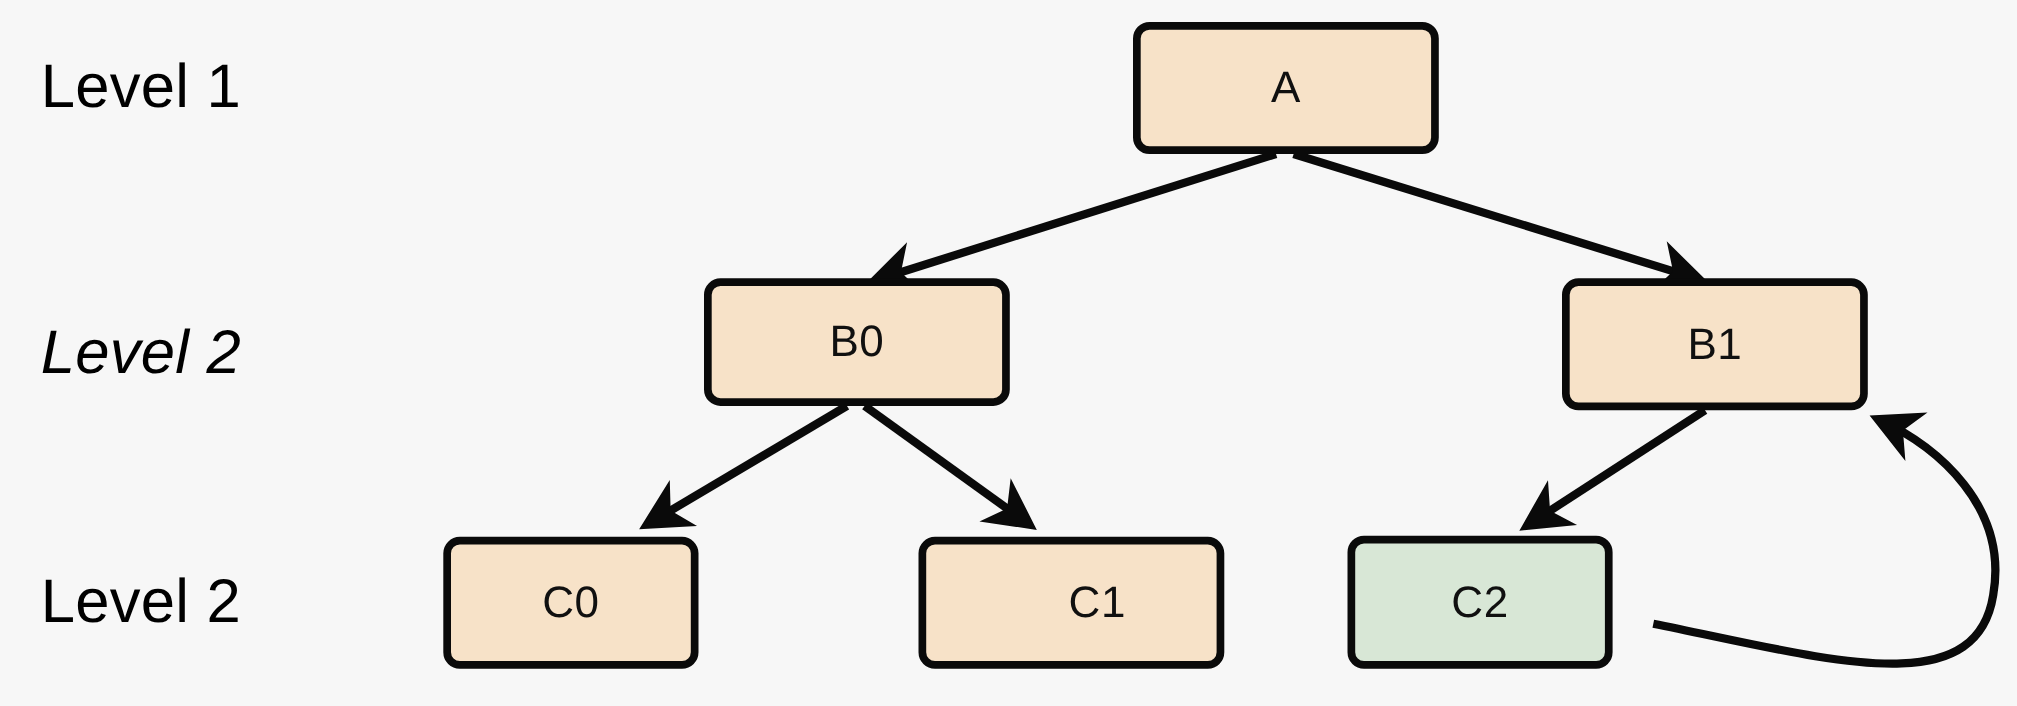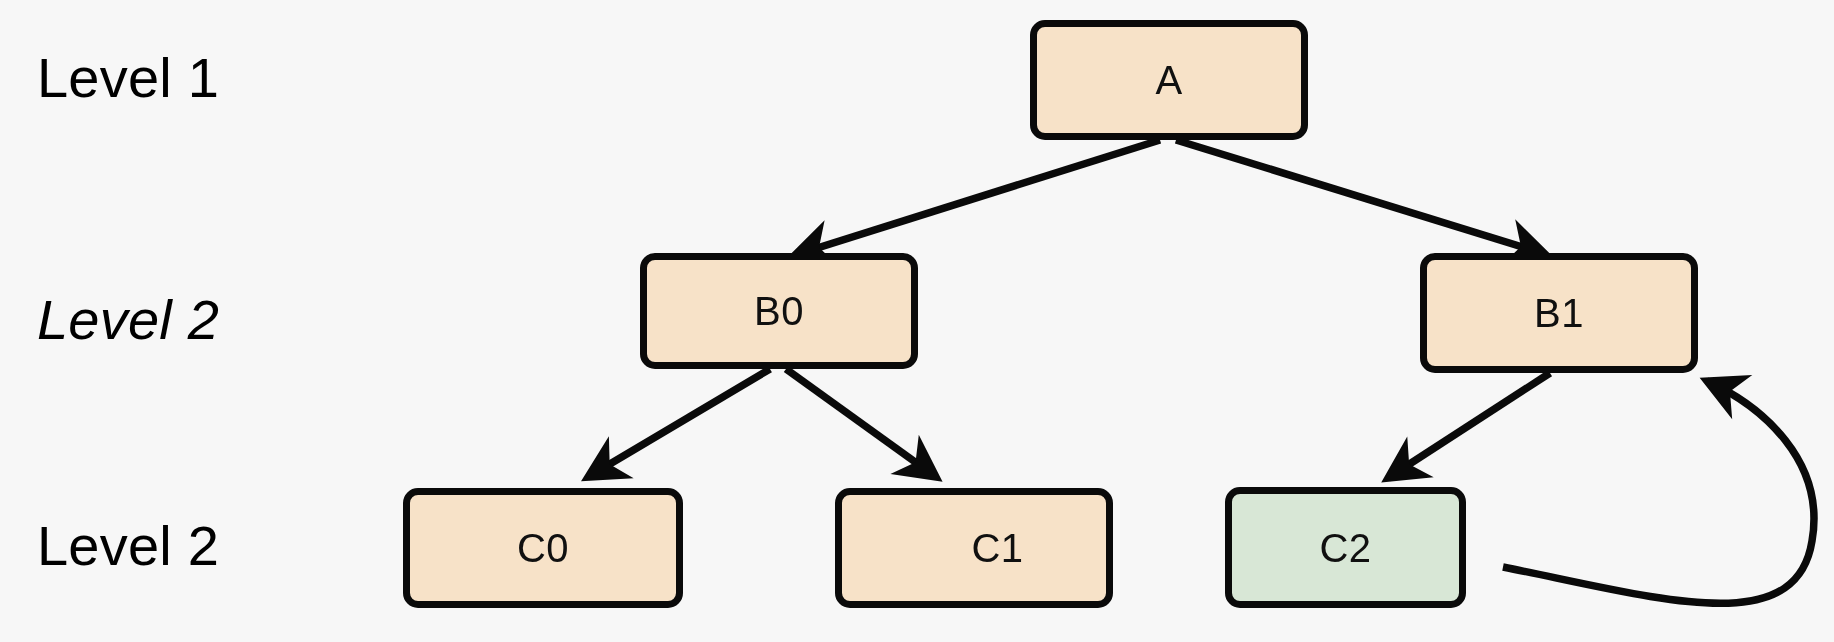--- a/index.html
+++ b/index.html
@@ -69,19 +69,19 @@
   <div class="level-label" style="left:37px; top:50px;">Level 1</div>
   <div class="level-label" style="left:37px; top:292px;font-style:italic;">Level 2</div>
   <div class="level-label" style="left:37px; top:518px;">Level 2</div>
 
   <div class="node" style="left:1030px; top:20px; width:278px; height:120px; background:#f7e2c8;">A</div>
 
   <div class="node" style="left:640px; top:253px; width:278px; height:116px; background:#f7e2c8;">B0</div>
 
   <div class="node" style="left:1420px; top:253px; width:278px; height:120px; background:#f7e2c8;">B1</div>
 
-  <div class="node" style="left:403px; top:488px; width:280px; height:120px; background:#f7e2c8;text-align:center;">C0</div>
+  <div class="node" style="left:403px; top:488px; width:232px; height:120px; background:#f7e2c8;text-align:center;">C0</div>
 
   <div class="node" style="left:835px; top:488px; width:278px; height:120px; background:#f7e2c8;padding-left:47px;">C1</div>
 
   <div class="node" style="left:1225px; top:487px; width:241px; height:121px; background:#d8e7d6;">C2</div>
 
 </div>
 
 </body></html>

